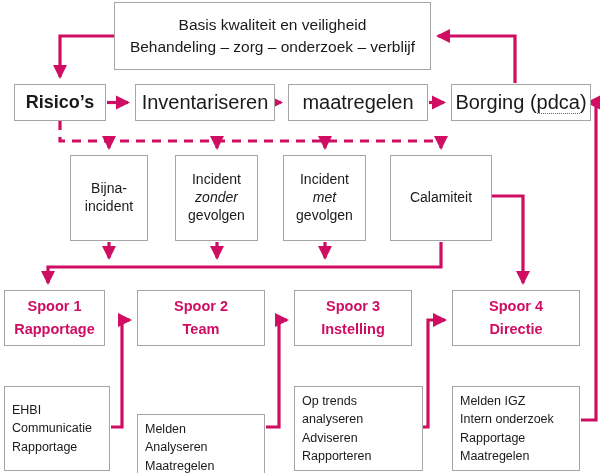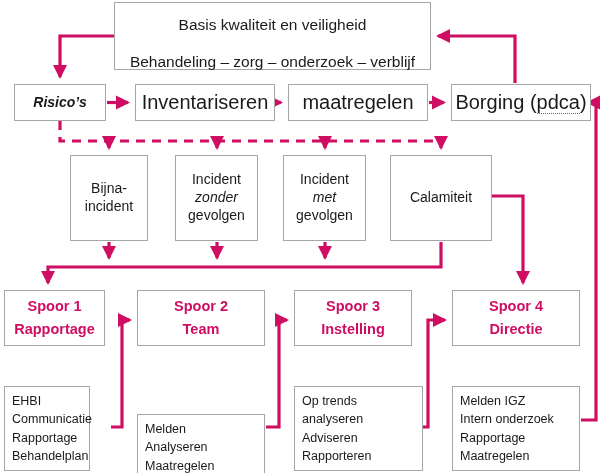--- a/index.html
+++ b/index.html
@@ -42,25 +42,25 @@
     justify-content: center;
     padding-left: 7px;
     line-height: 1.45;
   }
 
   
   #node-basis {
     left: 114px; top: 2px; width: 317px; height: 68px;
     font-size: 15.5px;
   }
-  #node-basis .ln { padding: 1px 18px; margin-top: 15px; }
+  #node-basis .ln { padding: 1px 18px; }
 
   
   .proc { height: 37px; font-size: 20px; }
-  #node-risicos { left: 14px; top: 84px; width: 92px; font-weight: bold; font-size: 14px; font-style: italic; }
+  #node-risicos { left: 14px; top: 84px; width: 92px; font-weight: bold; font-size: 18px; }
   #node-inventariseren { left: 135px; top: 84px; width: 140px; }
   #node-maatregelen { left: 288px; top: 84px; width: 140px; }
   #node-borging { left: 451px; top: 84px; width: 140px; }
   #node-borging .pdca-underline {
     border-bottom: 1.5px dotted #e03a3a;
     padding-bottom: 0px;
   }
 
   
   .inc { top: 155px; height: 86px; font-size: 14px; }
@@ -76,21 +76,21 @@
     color: #cf0d62; font-weight: bold; font-size: 14.5px; text-align: center;
   }
   .spoor .ln { padding: 2px 0; }
   #node-spoor1 { left: 4px; width: 101px; }
   #node-spoor2 { left: 137px; width: 128px; }
   #node-spoor3 { left: 294px; width: 118px; }
   #node-spoor4 { left: 452px; width: 128px; }
 
   
   .detail { top: 386px; height: 85px; font-size: 12.5px; }
-  #node-detail1 { left: 4px; width: 86px; }
+  #node-detail1 { left: 4px; width: 106px; }
   #node-detail2 { left: 137px; width: 128px; margin-top: 28px; }
   #node-detail3 { left: 294px; width: 129px; }
   #node-detail4 { left: 452px; width: 128px; }
 </style>
 </head>
 <body>
 
 <div id="stage">
 
   <svg id="connectors" viewBox="0 0 604 473" width="604" height="473">
@@ -195,21 +195,20 @@
 
   <div class="node spoor" id="node-spoor4">
     <span class="ln">Spoor 4</span>
     <span class="ln">Directie</span>
   </div>
 
   <div class="node detail left-align" id="node-detail1">
     <span class="ln">EHBI</span>
     <span class="ln">Communicatie</span>
     <span class="ln">Rapportage</span>
-    <span class="ln">Behandelplan</span>
   </div>
 
   <div class="node detail left-align" id="node-detail2">
     <span class="ln">Melden</span>
     <span class="ln">Analyseren</span>
     <span class="ln">Maatregelen</span>
     <span class="ln">(preventief)</span>
   </div>
 
   <div class="node detail left-align" id="node-detail3">

